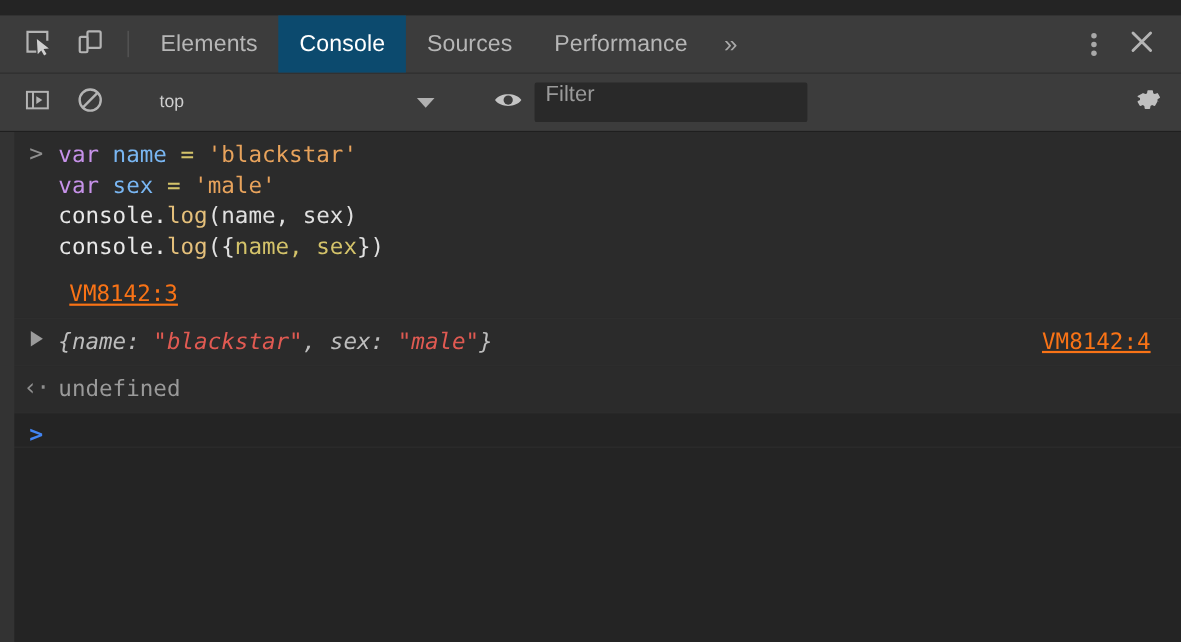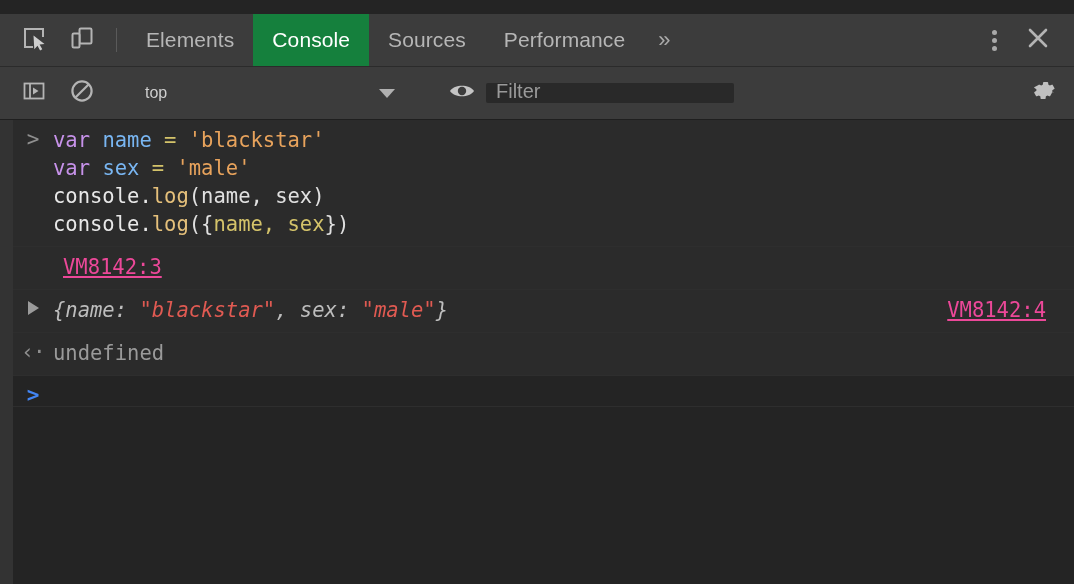--- a/index.html
+++ b/index.html
@@ -55,21 +55,21 @@
   .tab {
     display: flex;
     align-items: center;
     padding: 0 19px;
     font-size: 21px;
     color: #b6b6b6;
     letter-spacing: 0.1px;
     white-space: nowrap;
   }
   .tab.selected {
-    background: #15803d;
+    background: #0c4a6e;
     color: #ffffff;
   }
   .tab.more {
     font-size: 22px;
     color: #aaaaaa;
     padding: 0 14px;
   }
   .tabbar-spacer { flex: 1 1 auto; }
   .tabbar-right {
     display: flex;
@@ -129,25 +129,25 @@
     border-right: 8px solid transparent;
     border-top: 9px solid #b0b0b0;
   }
   .ctx-caret {
     position: absolute;
     right: 22px;
     top: 22px;
   }
   .filter-input {
     width: 248px;
-    height: 20px;
+    height: 36px;
     background: #292929;
     border-radius: 2px;
     display: flex;
-    align-items: flex-end;
+    align-items: flex-start;
     padding: 0 10px;
     box-sizing: border-box;
     flex: 0 0 auto;
   }
   .filter-input .ph {
     font-size: 20px;
     color: #9a9a9a;
   }
   .levels {
     display: flex;
@@ -203,21 +203,21 @@
     font-size: 20.5px;
     line-height: 28px;
     color: #e0e0e0;
     min-width: 0;
   }
   .row-link {
     flex: 0 0 auto;
     padding: 6px 28px 8px 10px;
     font-size: 20.5px;
     line-height: 28px;
-    color: #ec4899;
+    color: #f97316;
     text-decoration: underline;
     white-space: nowrap;
     align-self: flex-start;
   }
 
   
   .chev {
     font-family: "DejaVu Sans Mono", monospace;
     font-size: 21px;
     line-height: 1;

